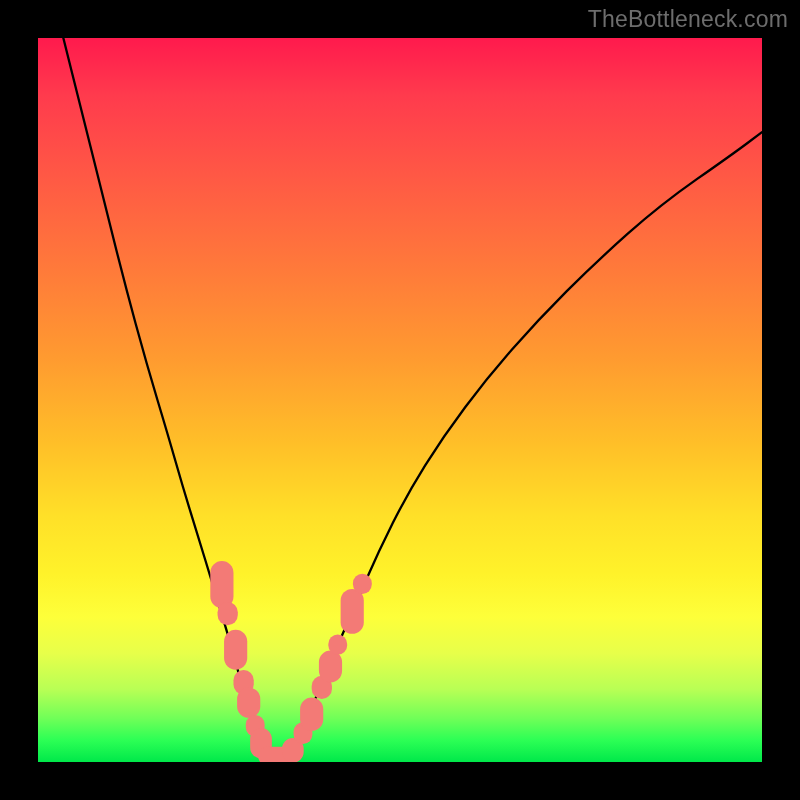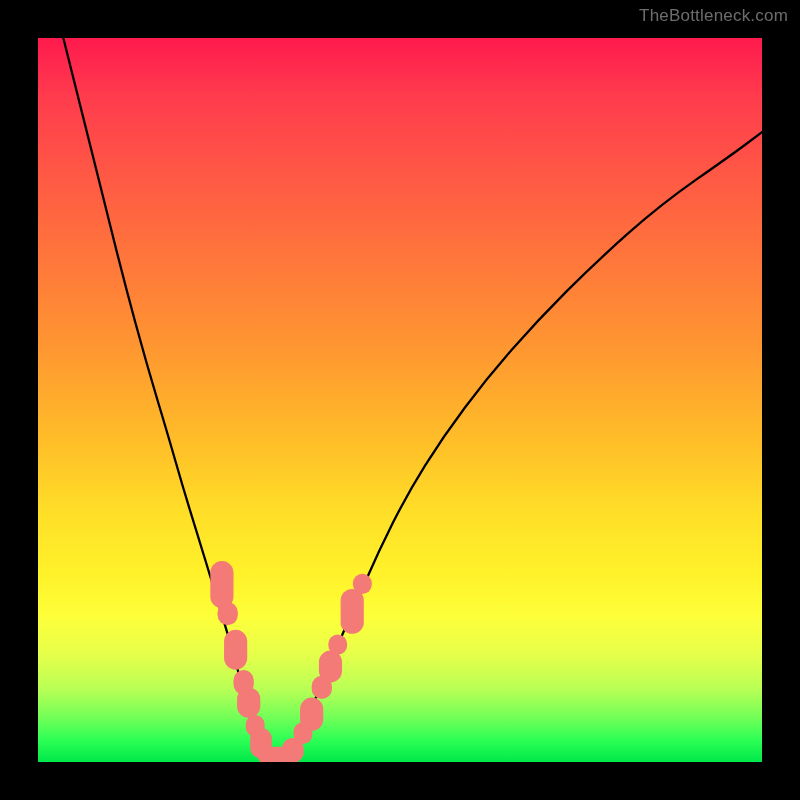--- a/index.html
+++ b/index.html
@@ -49,21 +49,21 @@
     left: 0;
     top: 0;
     width: 724px;
     height: 724px;
   }
   .watermark {
     position: absolute;
     top: 6px;
     right: 12px;
     color: #6d6d6d;
-    font-size: 17px;
+    font-size: 23px;
     letter-spacing: 0.2px;
     font-weight: 500;
   }
 </style>
 </head>
 <body>
 
 <div class="frame">
   <div class="watermark">TheBottleneck.com</div>
 

